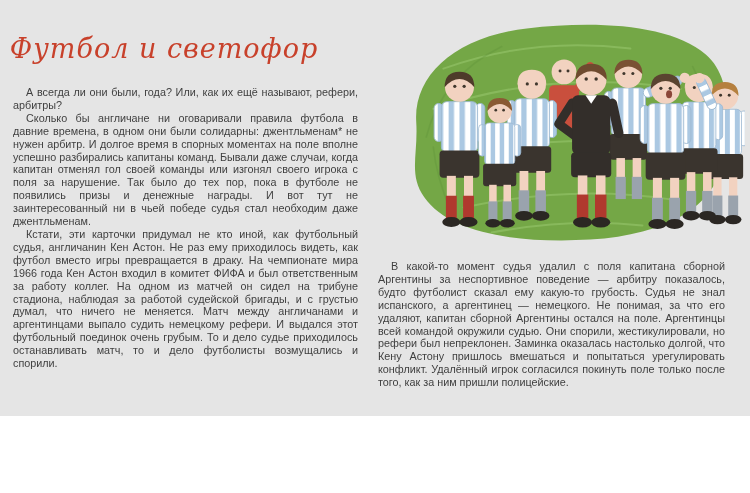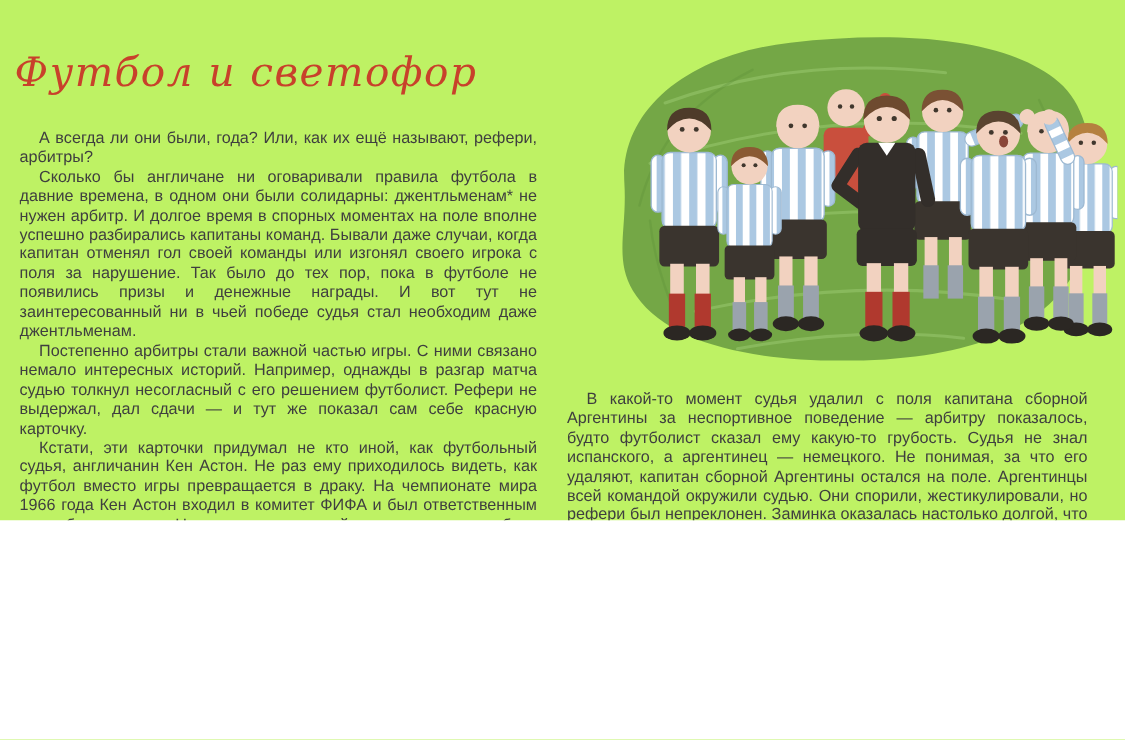--- a/index.html
+++ b/index.html
@@ -1,17 +1,17 @@
 <!DOCTYPE html>
 <html lang="ru" style="--title-red: #c8412b; --text-ink: #3f3f3f; --field-green: #74a746; --field-texture: #96c46a; --shirt-stripe: #abc8e2; --shorts-black: #3a342e; --referee-black: #332e2a; --sock-gray: #9aa3ad; --sock-red: #b0392e; --player-red: #c94f3d; --skin: #f2d2c0;"><head>
 <meta charset="utf-8">
 <style>
   html,body{margin:0;padding:0;background:#ffffff;}
   .spread{
-    position:relative;width:750px;height:347px;background:#bef264;
+    position:relative;width:750px;height:416px;background:#e5e5e5;
     font-family:"Liberation Sans",sans-serif;overflow:hidden;
   }
   .title{
     position:absolute;left:5px;top:33px;width:318px;margin:0;
     text-align:center;font-family:"DejaVu Serif",serif;font-style:italic;
     font-weight:400;font-size:27px;letter-spacing:1px;
     color:var(--title-red,#c8412b);white-space:nowrap;
   }
   .text-col{
     position:absolute;font-size:10.8px;line-height:12.9px;
@@ -52,21 +52,20 @@
 <body>
 
 <div class="spread">
 
   <section>
     <h1 class="title">Футбол и светофор</h1>
 
     <div class="text-col left-col">
       <p>А всегда ли они были, года? Или, как их ещё называют, рефери, арбитры?</p>
       <p>Сколько бы англичане ни оговаривали правила футбола в давние времена, в одном они были солидарны: джентльменам* не нужен арбитр. И долгое время в спорных моментах на поле вполне успешно разбирались капитаны команд. Бывали даже случаи, когда капитан отменял гол своей команды или изгонял своего игрока с поля за нарушение. Так было до тех пор, пока в футболе не появились призы и денежные награды. И вот тут не заинтересованный ни в чьей победе судья стал необходим даже джентльменам.</p>
-      <p>Постепенно арбитры стали важной частью игры. С ними связано немало интересных историй. Например, однажды в разгар матча судью толкнул несогласный с его решением футболист. Рефери не выдержал, дал сдачи — и тут же показал сам себе красную карточку.</p>
       <p>Кстати, эти карточки придумал не кто иной, как футбольный судья, англичанин Кен Астон. Не раз ему приходилось видеть, как футбол вместо игры превращается в драку. На чемпионате мира 1966 года Кен Астон входил в комитет ФИФА и был ответственным за работу коллег. На одном из матчей он сидел на трибуне стадиона, наблюдая за работой судейской бригады, и с грустью думал, что ничего не меняется. Матч между англичанами и аргентинцами выпало судить немецкому рефери. И выдался этот футбольный поединок очень грубым. То и дело судье приходилось останавливать матч, то и дело футболисты возмущались и спорили.</p>
     </div>
 
     <div class="footnote-rule"></div>
     <p class="footnote">Джентльмен — благовоспитанный, порядочный человек.</p>
     <p class="page-number pn-left">12</p>
   </section>
 
   <section>
 

